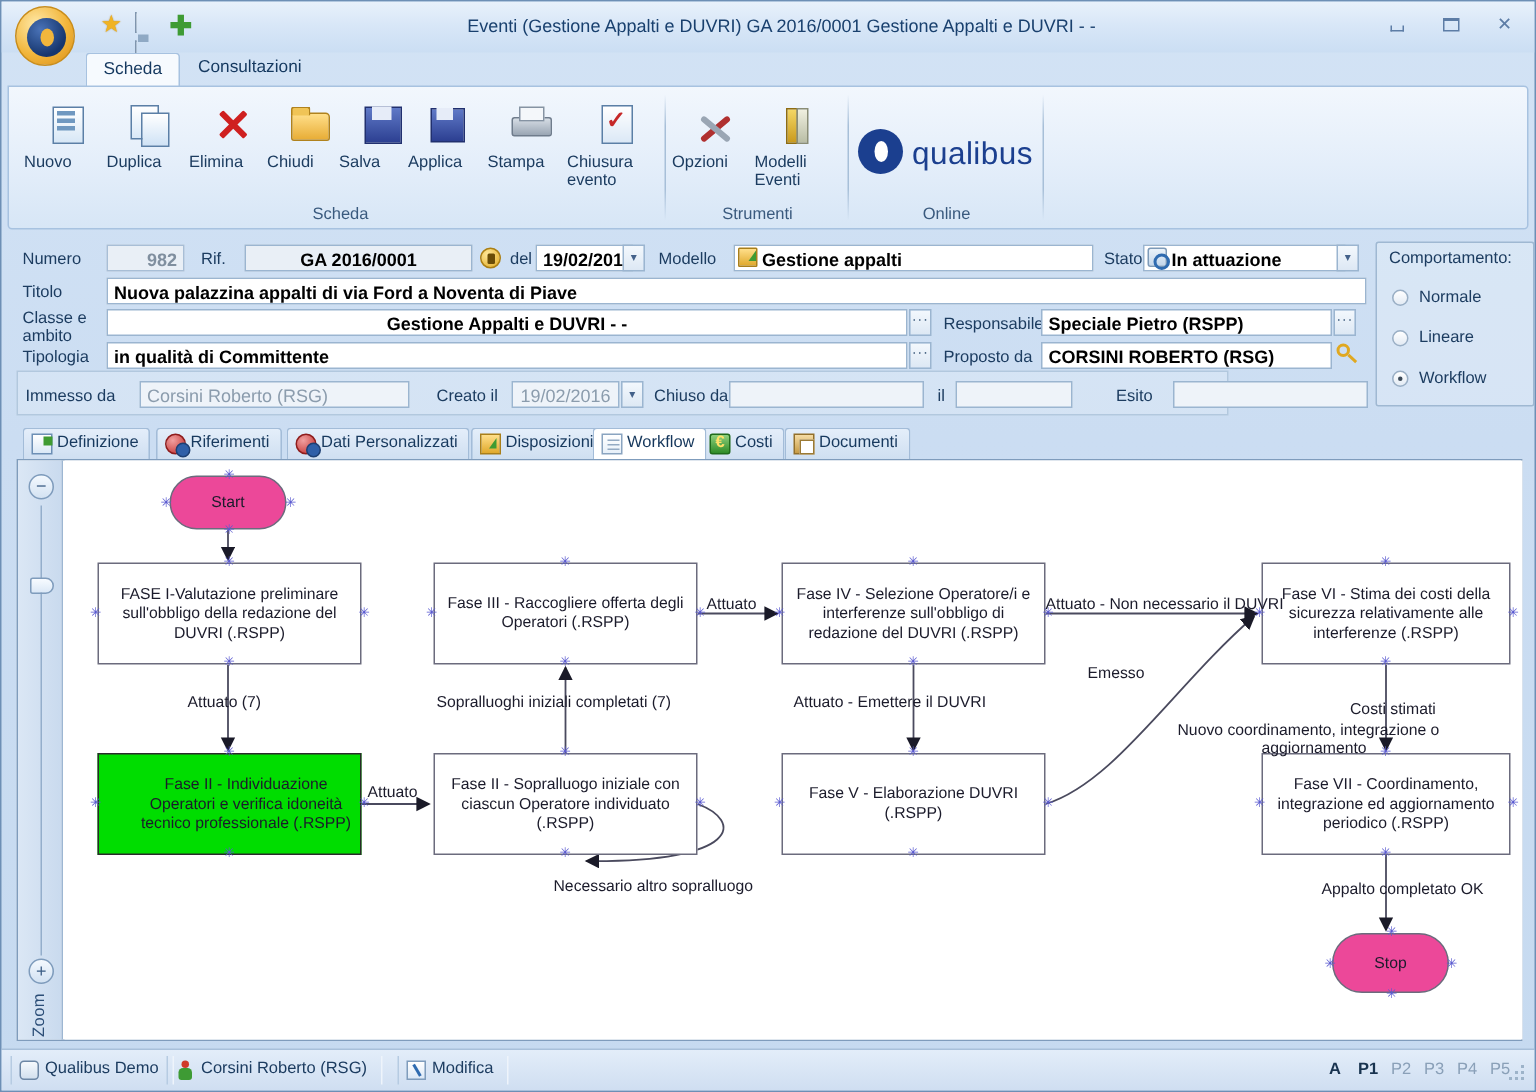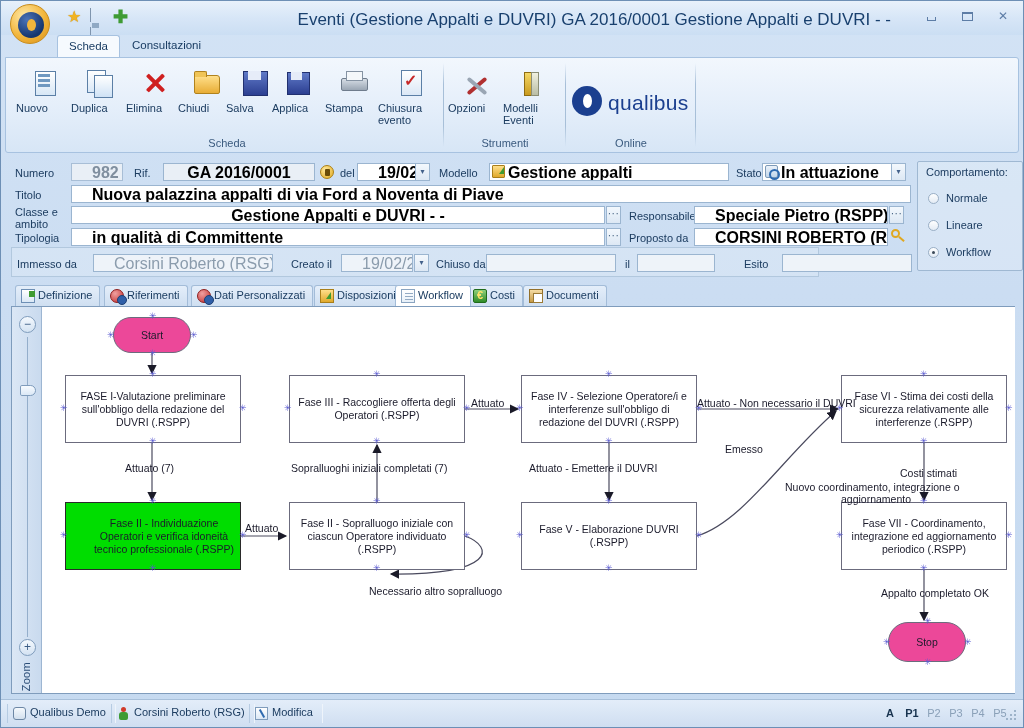--- a/index.html
+++ b/index.html
@@ -57,21 +57,21 @@
   #qat-doc .box::after{
     content:""; display:block; width:7px;height:5px;margin:2px 0 0 2px;
     background:#8fa9c4;
   }
   #qat-plus { left: 112px; }
   #qat-plus .g {
     display:block; color:#3e9b34; font-size:18px; font-weight:bold; line-height:16px;
   }
   #win-title {
     position: absolute; left: 150px; top: 9px; width: 740px;
-    text-align: right; font-size: 17px; color: #19406e;
+    text-align: center; font-size: 12px; color: #19406e;
     white-space: nowrap; overflow: hidden;
   }
   .wbtn {
     position: absolute; top: 8px; width: 20px; height: 16px;
     color: #3e5f8a; font-size: 11px; text-align: center; line-height: 15px;
   }
   #wb-min { left: 920px; }
   #wb-max { left: 956px; }
   #wb-close { left: 992px; }
   #wb-min .s { display:block; width:9px;height:4px;border:1px solid #5d7da6;margin:8px auto 0;border-top:none;}
@@ -164,22 +164,22 @@
     letter-spacing: 0.3px;
   }
 
   
   #form {
     position: absolute; left: 4px; top: 158px; width: 1014px; height: 122px;
   }
   .flabel { position: absolute; font-size: 11px; color: #1c3c60; }
   .fbox {
     position: absolute; background: #fff; border: 1px solid #9bb5d0;
-    font-size: 16px; font-weight: bold; color: #000;
-    padding: 1px 20px; line-height: 16px; white-space: nowrap; overflow: hidden;
+    font-size: 12px; font-weight: bold; color: #000;
+    padding: 1px 4px; line-height: 16px; white-space: nowrap; overflow: hidden;
   }
   .fbox.ro {
     background: #eef3f9; color: #8b9cad; font-weight: normal;
   }
   .fbox.roc { background: #e9eff6; border-color:#a8bed6; color:#808f9f; }
   .ddarrow {
     position: absolute; width: 15px; height: 18px;
     background: linear-gradient(to bottom,#f3f8fd,#dde8f4);
     border: 1px solid #9bb5d0; text-align: center; line-height: 16px;
     font-size: 8px; color: #43618a;
@@ -630,21 +630,21 @@
       <div class="edgelabel" style="left:857px; top:160px;">Costi stimati</div>
       <div class="edgelabel" style="left:742px; top:174px;">Nuovo coordinamento, integrazione o</div>
       <div class="edgelabel" style="left:798px; top:186px;">aggiornamento</div>
       <div class="edgelabel" style="left:838px; top:280px;">Appalto completato OK</div>
     </div>
   </div>
 
   <div id="statusbar">
     <div class="sbcell" style="left:6px;"><span class="si si-db"></span><span>Qualibus Demo</span></div>
     <div class="sbcell" style="left:110px;"><span class="si si-user"></span><span>Corsini Roberto (RSG)</span></div>
-    <div class="sbcell" style="left:248px;"><span class="si si-edit"></span><span>Modifica</span></div>
+    <div class="sbcell" style="left:264px;"><span class="si si-edit"></span><span>Modifica</span></div>
 
     <div class="pcell on" style="left:878px;">A</div>
     <div class="pcell on" style="left:900px;">P1</div>
     <div class="pcell" style="left:922px;">P2</div>
     <div class="pcell" style="left:944px;">P3</div>
     <div class="pcell" style="left:966px;">P4</div>
     <div class="pcell" style="left:988px;">P5</div>
     <div id="grip">
       <i style="left:8px;top:0;"></i>
         <i style="left:4px;top:4px;"></i>

